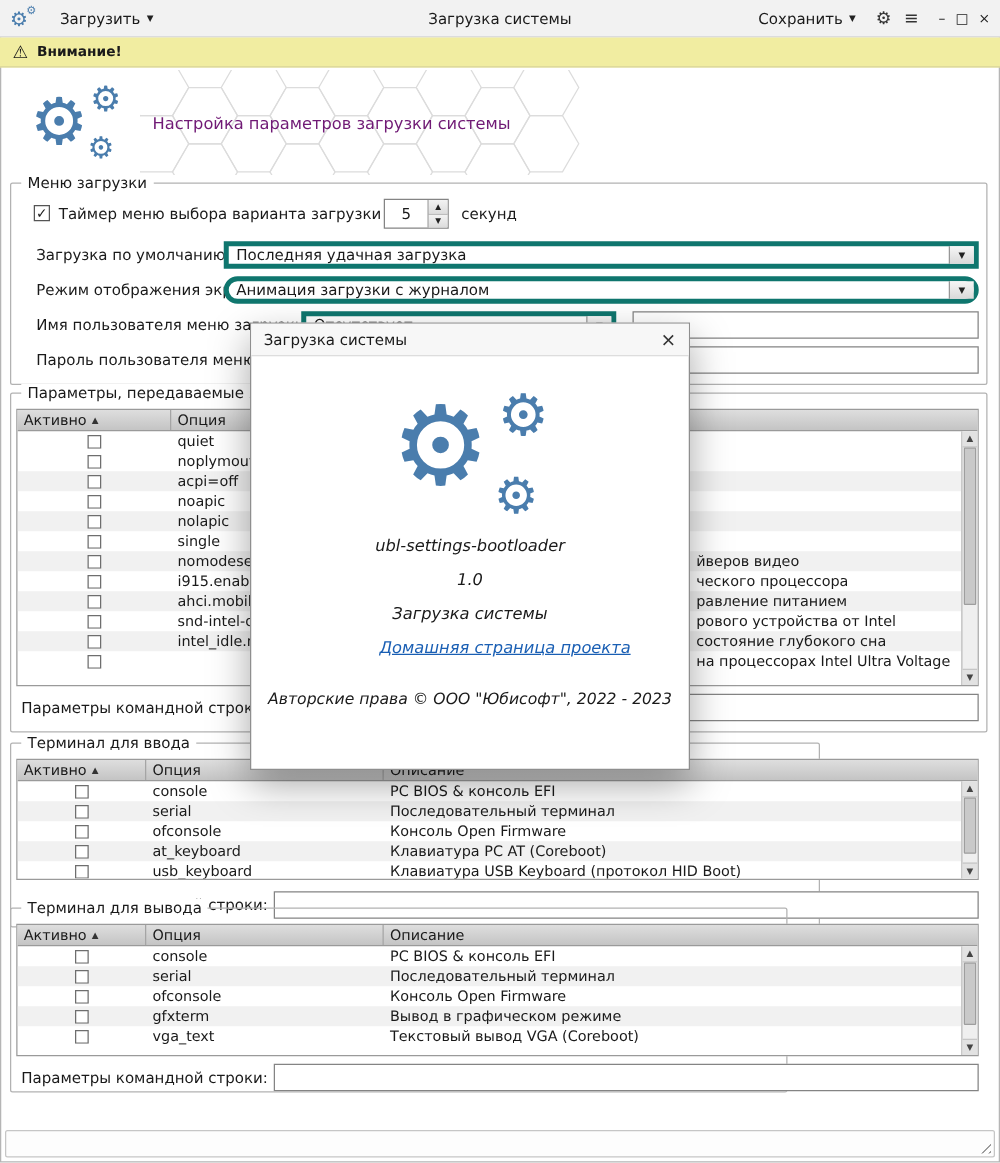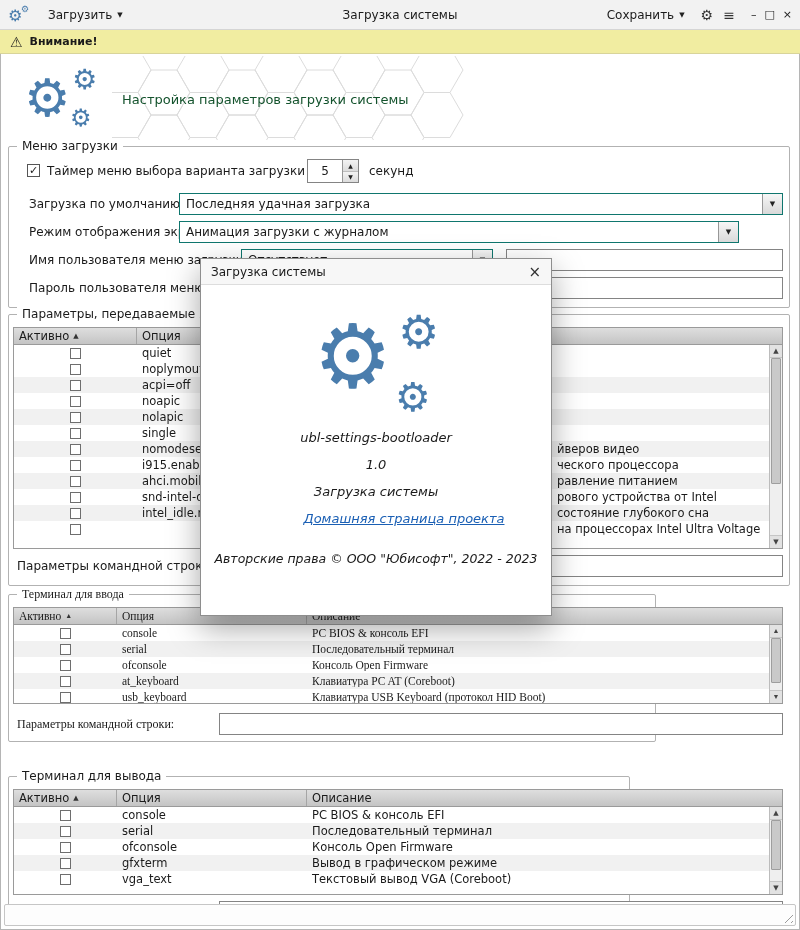--- a/index.html
+++ b/index.html
@@ -32,41 +32,41 @@
   .warn-ico{font-size:14px;color:#1a1a1a;line-height:1;}
   .warn-text{font-size:11px;font-weight:600;}
 
   
   .hexsvg{position:absolute;left:112px;top:56px;}
   .header-logo{position:absolute;left:24px;top:64px;width:96px;height:76px;}
   .gear{position:absolute;color:#4a7dad;line-height:1;}
   .header-logo .g-big{font-size:52px;left:0;top:8px;}
   .header-logo .g-s1{font-size:28px;left:48px;top:2px;}
   .header-logo .g-s2{font-size:24px;left:46px;top:42px;}
-  .page-title{position:absolute;left:122px;top:92px;font-size:13px;color:#14532d;}
+  .page-title{position:absolute;left:122px;top:92px;font-size:13px;color:#701a75;}
 
   
   .group{position:absolute;border:1px solid #b2b2b2;border-radius:2px;box-sizing:border-box;background:transparent;}
   .group-title{position:absolute;top:-8px;left:8px;background:#fff;padding:0 5px;font-size:12px;white-space:nowrap;}
   .g-menu{left:8px;top:146px;width:782px;height:162px;}
   .g-kernel{left:8px;top:314px;width:782px;height:272px;}
-  .g-term-in{left:8px;top:594px;width:648px;height:148px;font-family:Liberation Serif, serif;}
-  .g-term-out{left:8px;top:776px;width:622px;height:148px;padding-left:32px;}
+  .g-term-in{left:8px;top:594px;width:648px;height:148px;}
+  .g-term-out{left:8px;top:726px;width:622px;height:148px;padding-left:32px;}
   .lbl{position:absolute;font-size:12px;white-space:nowrap;line-height:22px;}
 
   
   .checkbox{position:absolute;width:13px;height:13px;border:1px solid #555;background:#fff;box-sizing:border-box;
     display:flex;align-items:center;justify-content:center;font-size:11px;font-weight:bold;line-height:1;}
   .spin{position:absolute;width:52px;height:24px;border:1px solid #848484;background:#fff;box-sizing:border-box;display:flex;}
   .spin-val{flex:1;display:flex;align-items:center;justify-content:center;font-size:12px;}
   .spin-btns{width:15px;border-left:1px solid #979797;display:flex;flex-direction:column;}
   .spin-btn{flex:1;font-size:6px;display:flex;align-items:center;justify-content:center;
     background:linear-gradient(#f3f3f3,#dcdcdc);color:#222;}
   .spin-btn.up{border-bottom:1px solid #bdbdbd;}
-  .combo{position:absolute;height:22px;background:#fff;border:1px solid #0f766e;box-sizing:border-box;display:flex;align-items:center;}
+  .combo{position:absolute;height:22px;background:#fff;border:4px solid #0f766e;box-sizing:border-box;display:flex;align-items:center;}
   .combo-text{flex:1;padding:0 6px;font-size:12px;white-space:nowrap;overflow:hidden;}
   .combo-btn{width:19px;align-self:stretch;background:linear-gradient(#f6f6f6,#d9d9d9);border-left:1px solid #979797;
     display:flex;align-items:center;justify-content:center;font-size:7px;color:#222;}
   .input{position:absolute;height:22px;border:1px solid #848484;background:#fff;box-sizing:border-box;padding:0 5px;font:inherit;}
 
   
   .tbl{position:absolute;background:#fff;border:1px solid #9a9a9a;overflow:hidden;box-sizing:border-box;}
   .thead{display:flex;height:17px;background:linear-gradient(#dedede,#c4c4c4);border-bottom:1px solid #9a9a9a;box-sizing:border-box;}
   .th{display:flex;align-items:center;gap:4px;padding:0 5px;border-right:1px solid #a5a5a5;box-sizing:border-box;font-size:11.5px;overflow:hidden;white-space:nowrap;}
   .sort{font-size:7px;color:#333;}
@@ -191,21 +191,21 @@
   </div>
   <span class="lbl" style="left:360px;top:12px;line-height:24px;">секунд</span>
 
   <span class="lbl" style="left:20px;top:46px;">Загрузка по умолчанию:</span>
   <div class="combo" style="left:170px;top:46px;width:604px;">
     <span class="combo-text">Последняя удачная загрузка</span>
     <span class="combo-btn">▼</span>
   </div>
 
   <span class="lbl" style="left:20px;top:74px;">Режим отображения экрана загрузки:</span>
-  <div class="combo" style="left:170px;top:74px;width:560px;">
+  <div class="combo" style="left:170px;top:74px;width:604px;border-radius:11px;">
     <span class="combo-text">Анимация загрузки с журналом</span>
     <span class="combo-btn">▼</span>
   </div>
 
   <span class="lbl" style="left:20px;top:102px;">Имя пользователя меню загрузки:</span>
   <div class="combo" style="left:232px;top:102px;width:252px;">
     <span class="combo-text">Отсутствует</span>
     <span class="combo-btn">▼</span>
   </div>
   <input class="input" style="left: 497px; top: 102px; width: 277px;">

